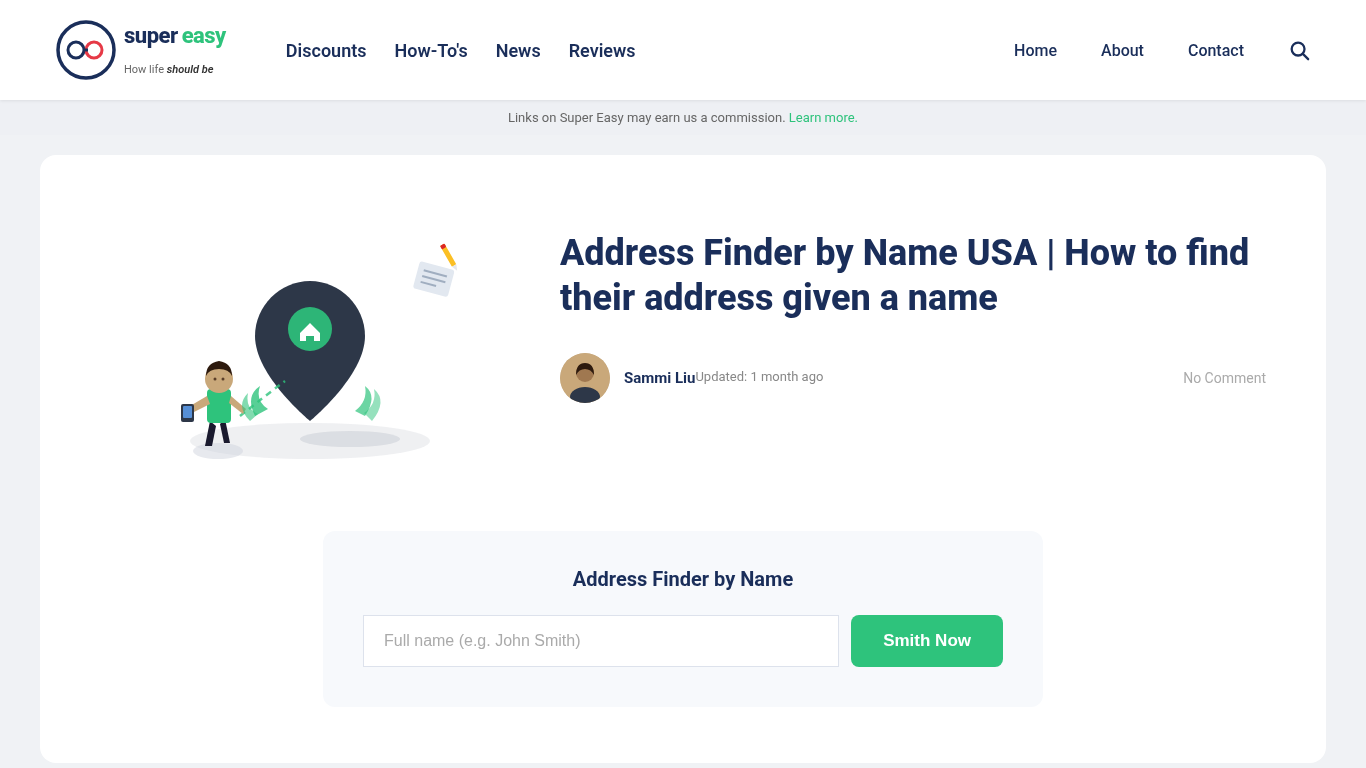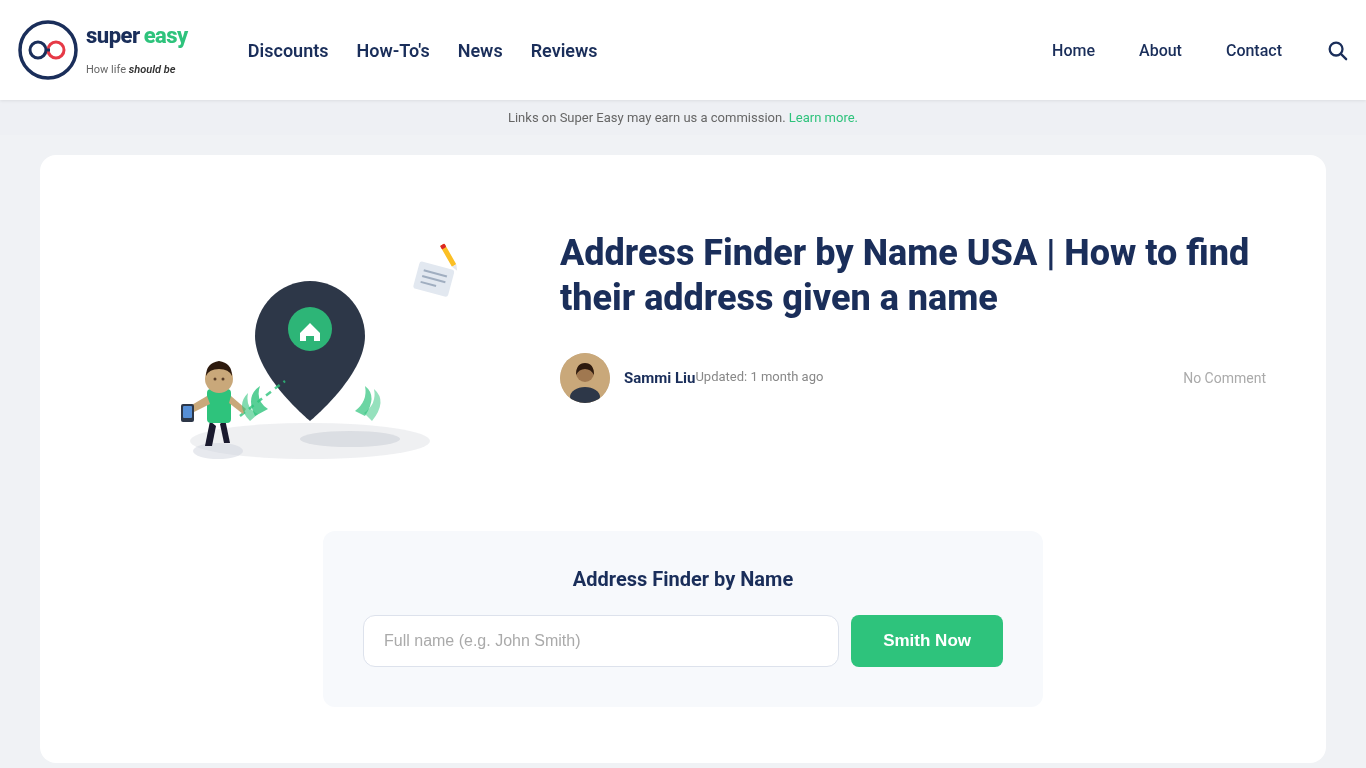--- a/index.html
+++ b/index.html
@@ -8,21 +8,21 @@
       background: #f0f2f5;
       min-height: 768px;
       width: 1366px;
     }
 
     
     header {
       background: #fff;
       display: flex;
       align-items: center;
-      padding: 0 18px;
+      padding: 0 56px;
       height: 100px;
       box-shadow: 0 1px 3px rgba(0,0,0,0.08);
       position: relative;
       z-index: 10;
     }
     .logo-area {
       display: flex;
       align-items: center;
       gap: 8px;
       margin-right: 60px;
@@ -201,21 +201,21 @@
       margin-bottom: 24px;
     }
     .search-form {
       display: flex;
       gap: 12px;
     }
     .search-input {
       flex: 1;
       padding: 16px 20px;
       border: 1.5px solid #dde2ec;
-      border-radius: 12px;
+      border-radius: 0;
       font-size: 16px;
       color: #b91c1c;
       background: #fff;
       outline: none;
     }
     .search-input::placeholder {
       color: #aaa;
     }
     .search-btn {
       background: #2ec37c;

